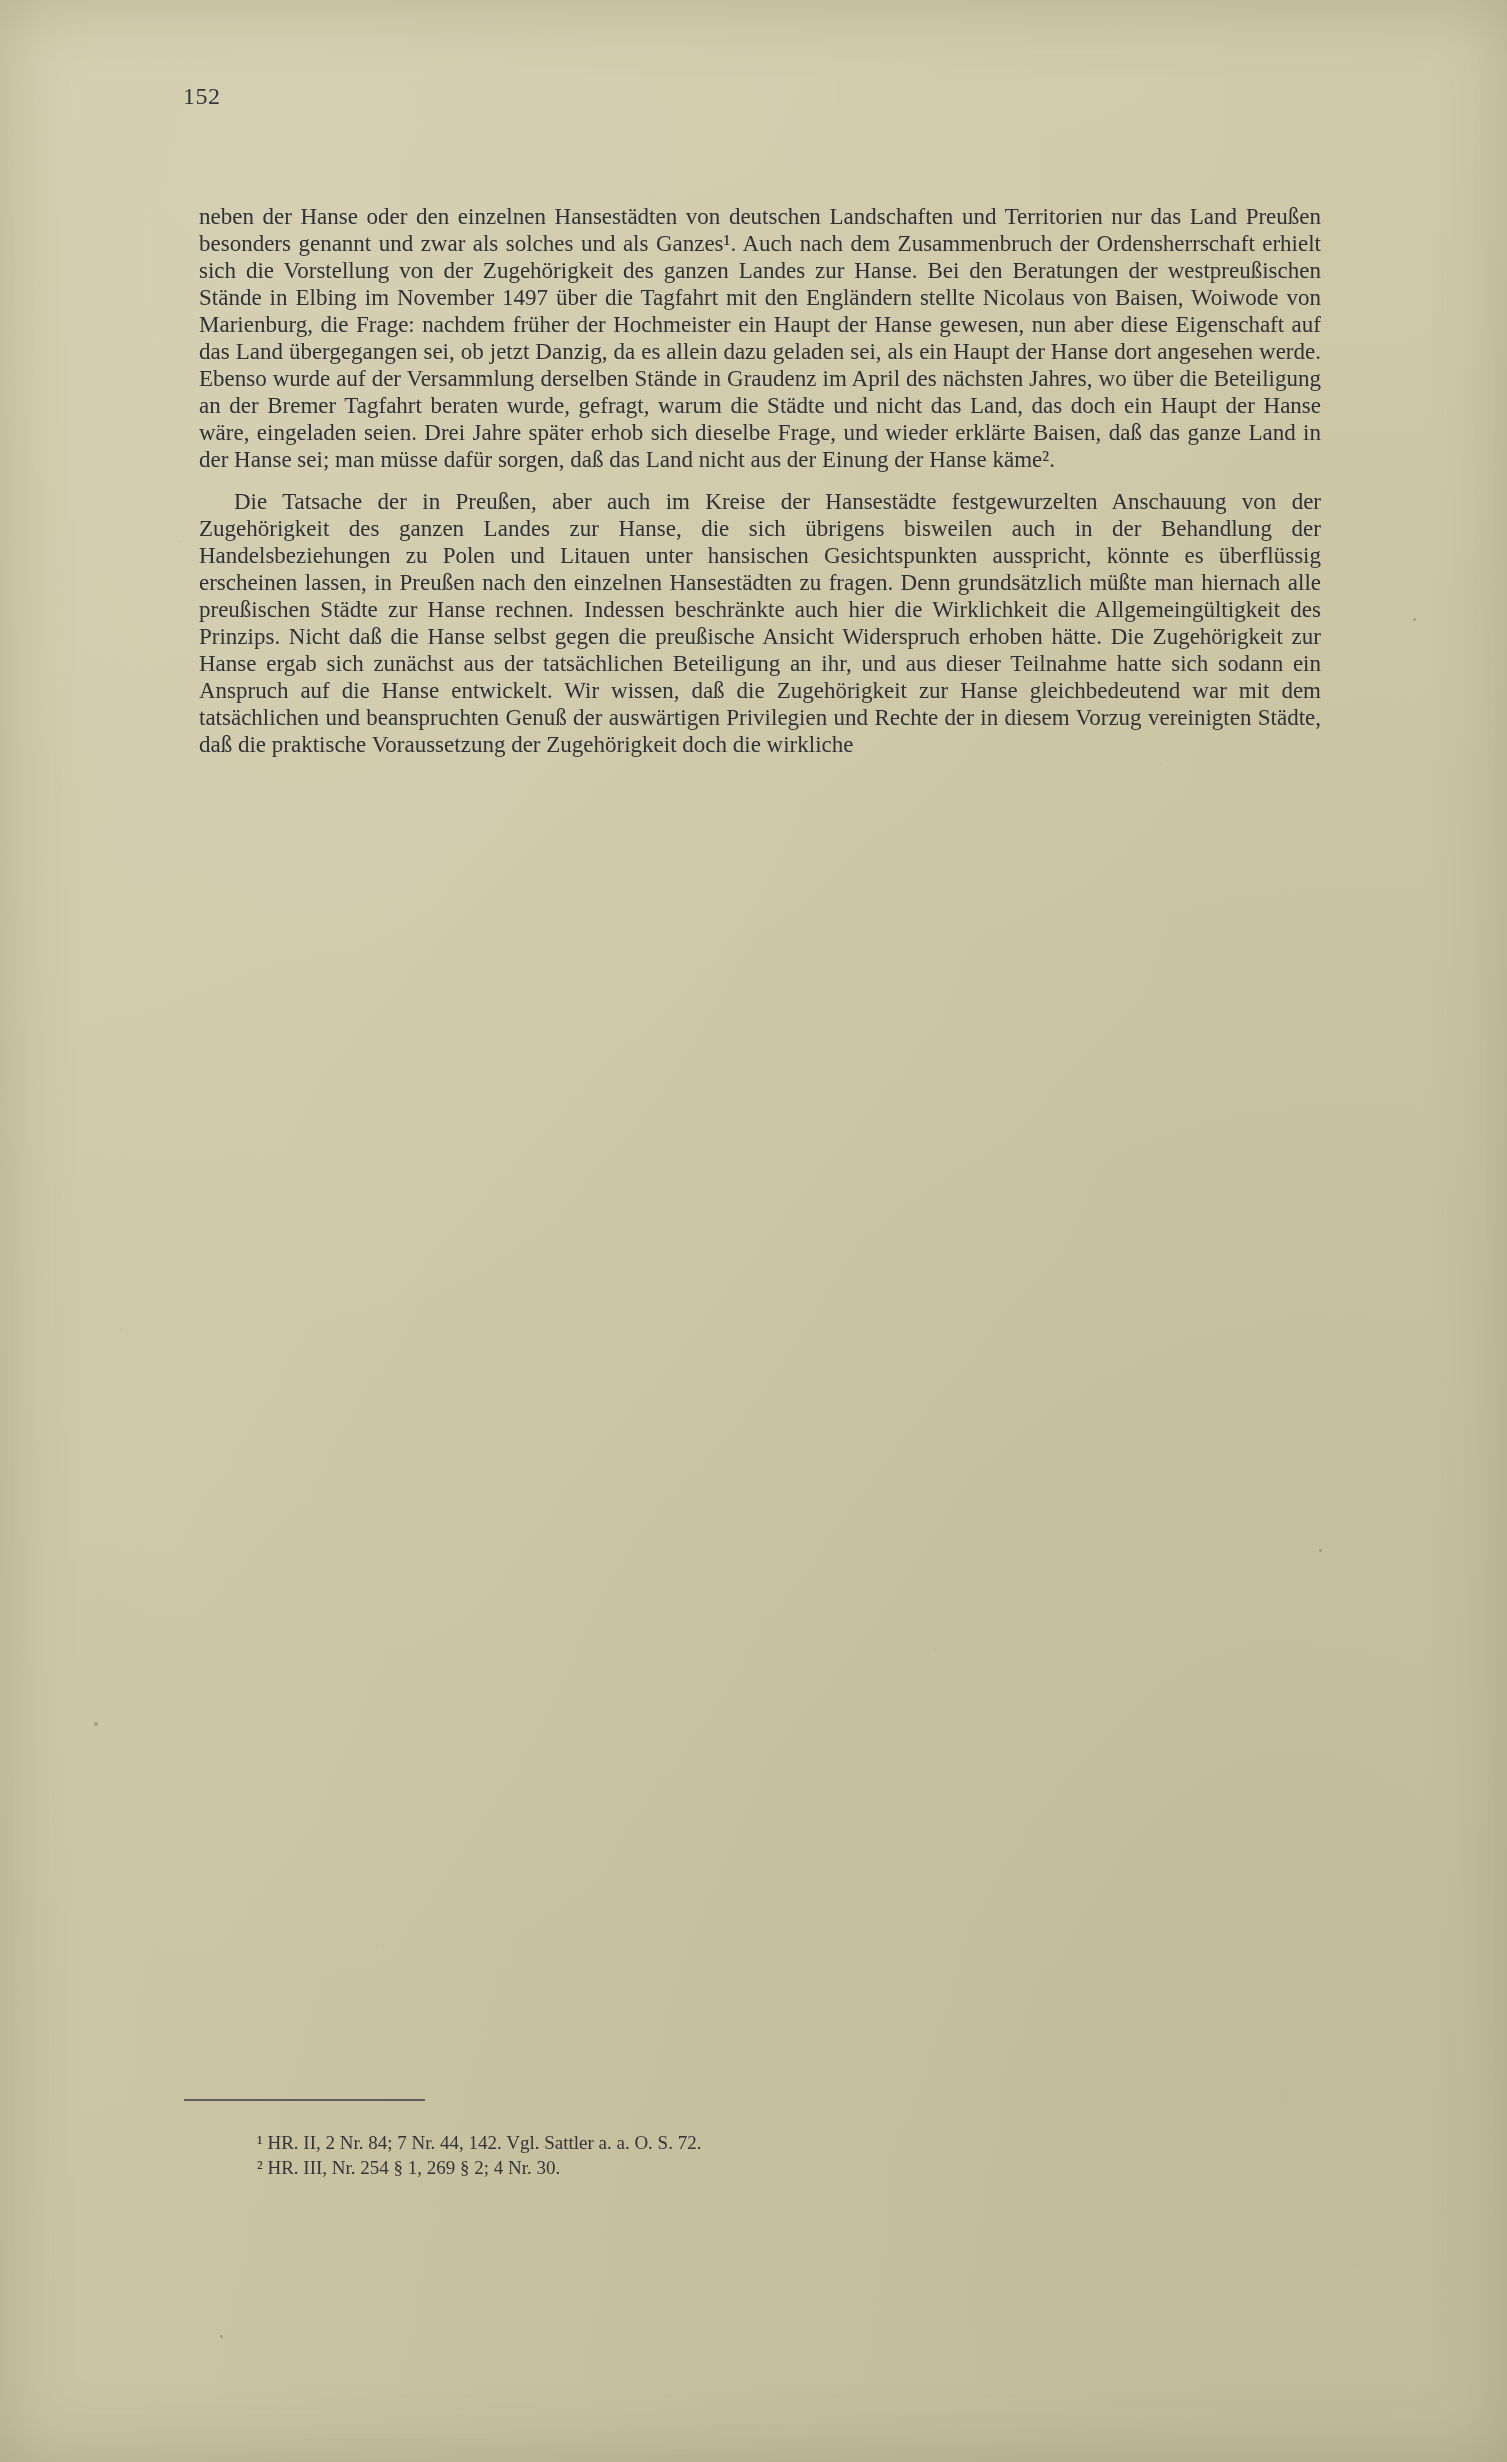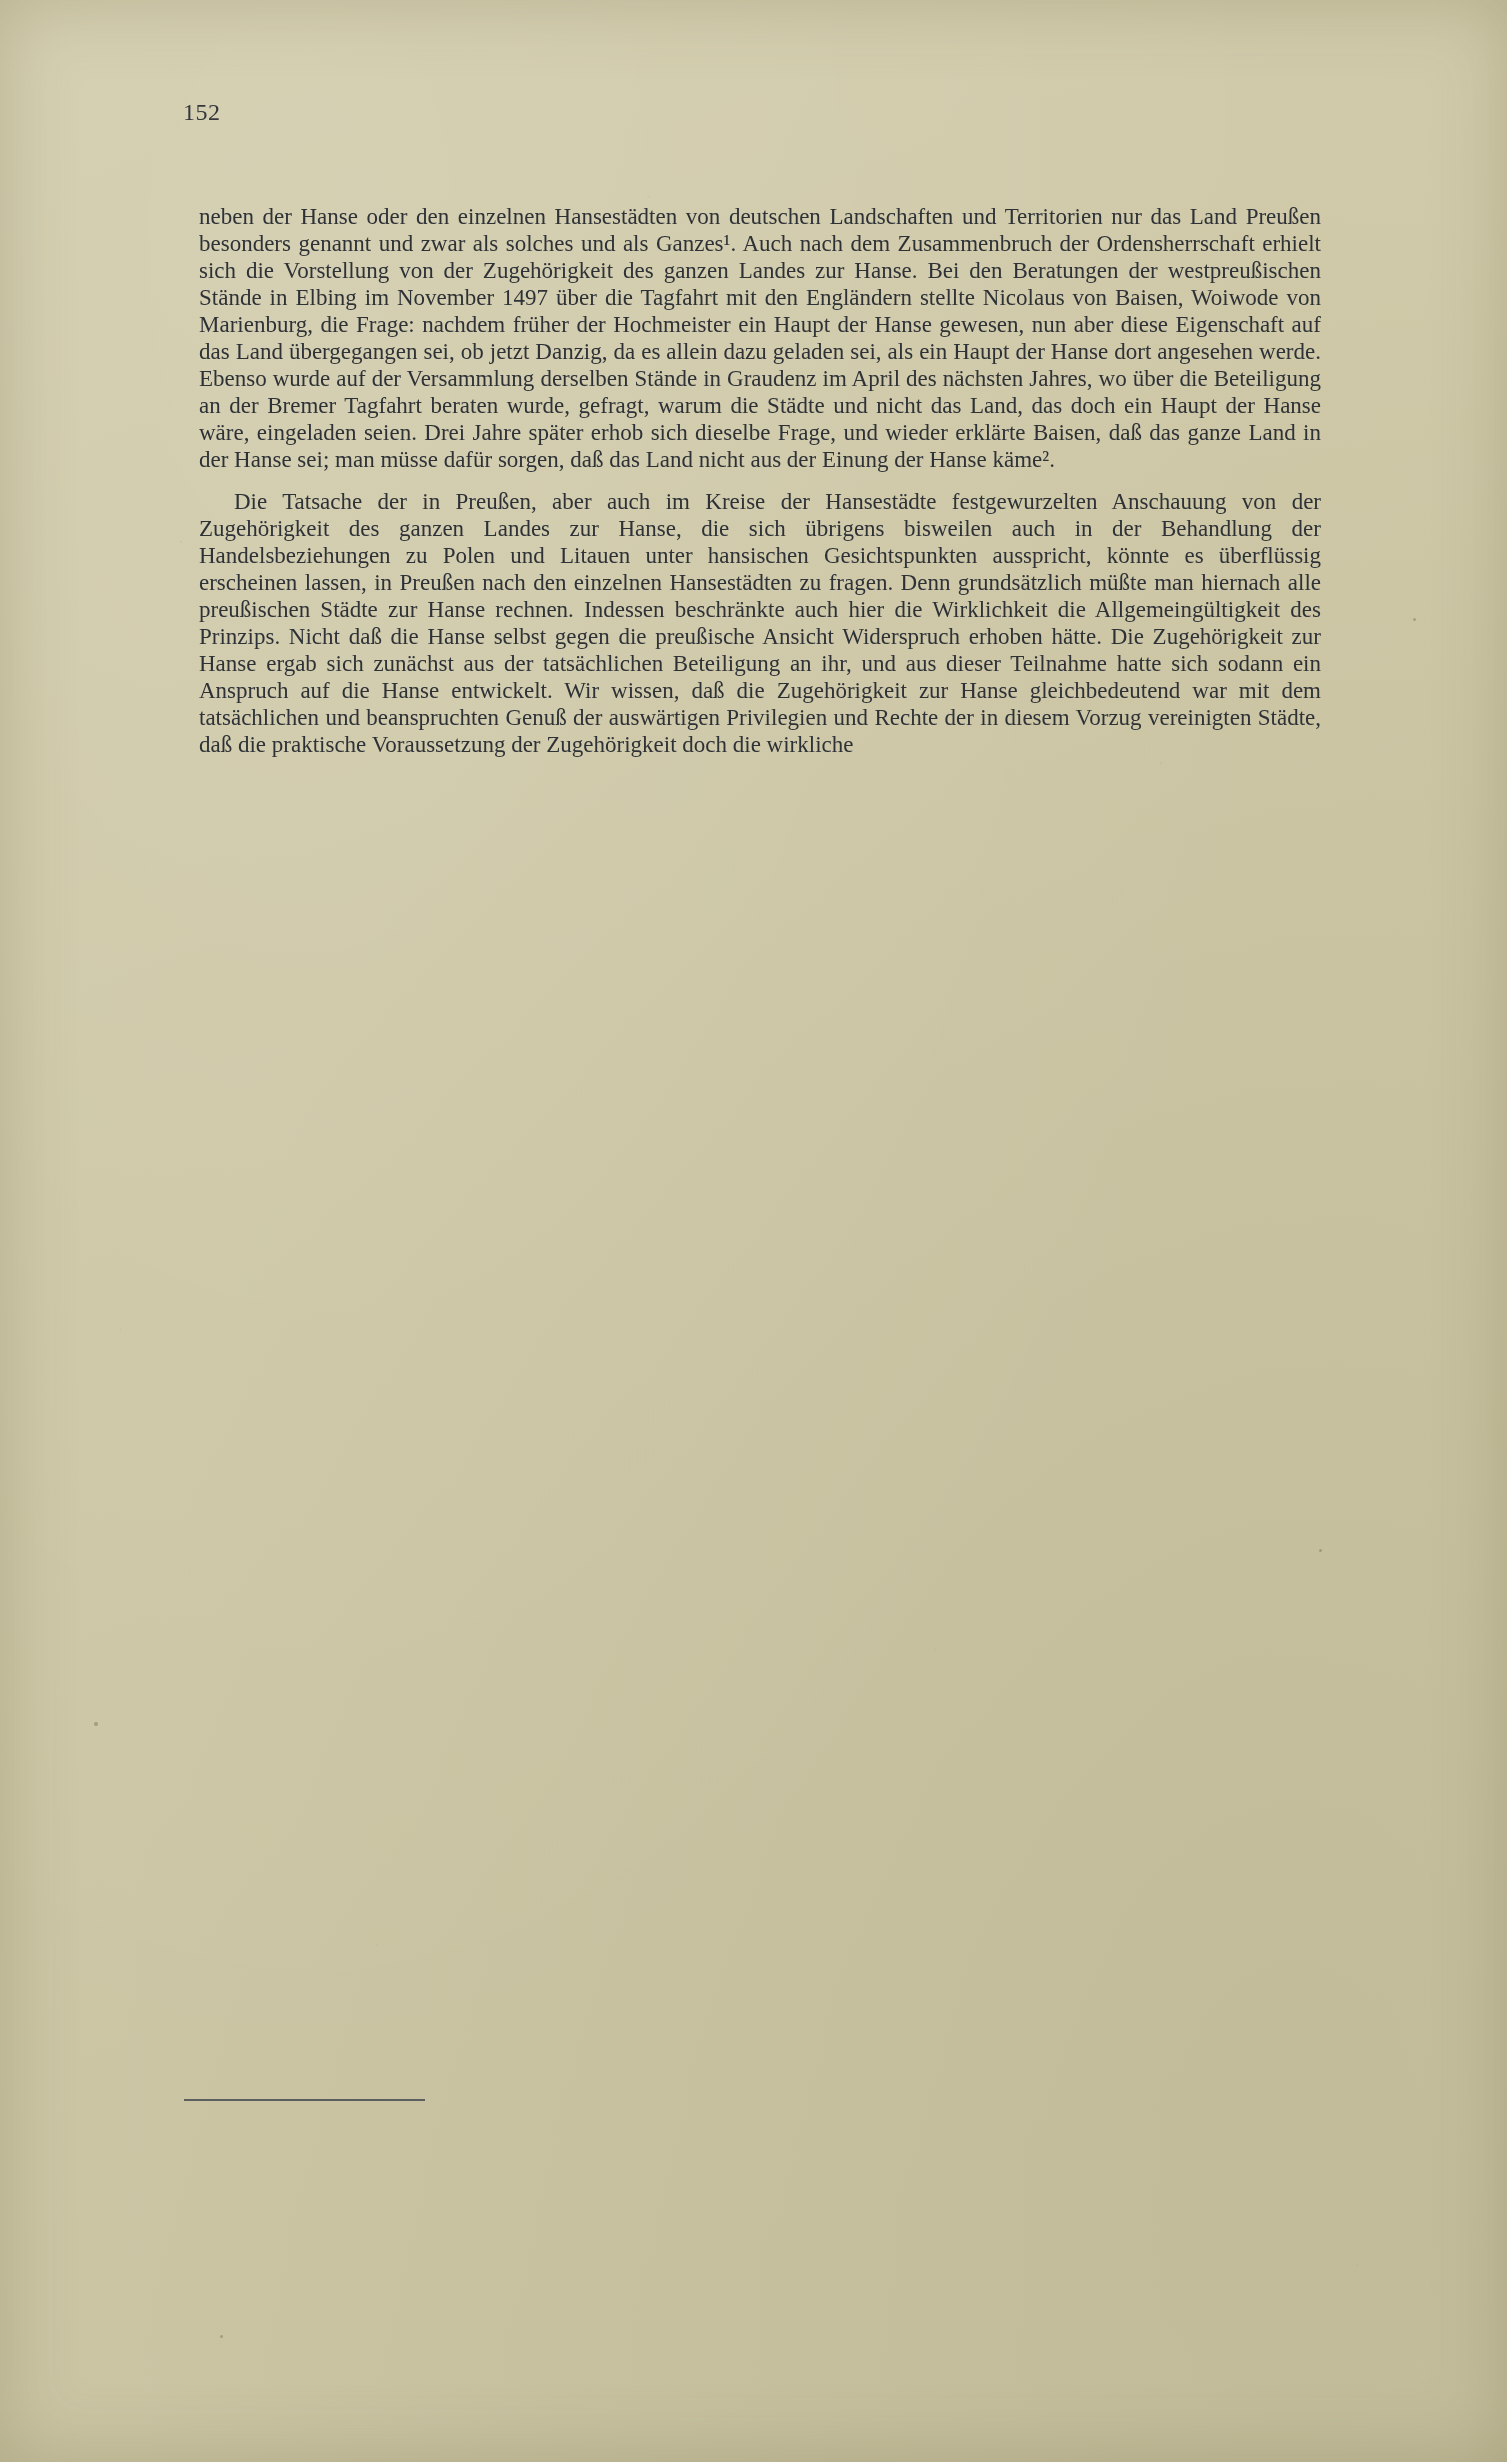--- a/index.html
+++ b/index.html
@@ -33,21 +33,21 @@
       radial-gradient(circle at 12% 22%, rgba(90,80,50,0.25) 0 1px, rgba(0,0,0,0) 1.6px),
       radial-gradient(circle at 43% 8%, rgba(90,80,50,0.18) 0 1px, rgba(0,0,0,0) 1.6px),
       radial-gradient(circle at 77% 31%, rgba(90,80,50,0.18) 0 1px, rgba(0,0,0,0) 1.6px),
       radial-gradient(circle at 62% 67%, rgba(90,80,50,0.16) 0 1px, rgba(0,0,0,0) 1.6px),
       radial-gradient(circle at 25% 79%, rgba(90,80,50,0.20) 0 1px, rgba(0,0,0,0) 1.6px),
       radial-gradient(circle at 90% 92%, rgba(90,80,50,0.16) 0 1px, rgba(0,0,0,0) 1.6px),
       radial-gradient(circle at 8%  54%, rgba(90,80,50,0.16) 0 1px, rgba(0,0,0,0) 1.6px);
   }
   .header {
     position: absolute;
-    top: 99px;
+    top: 83px;
     left: 183px;
     right: 173px;
     height: 37px;
   }
   .folio {
     position: absolute;
     left: 0;
     top: 0;
     font-size: 24px;
     letter-spacing: 0.5px;
@@ -131,16 +131,20 @@
     <div class="folio">152</div>
   </div>
 
   <div class="body-text">
     <p>neben der Hanse oder den einzelnen Hansestädten von deutschen Landschaften und Territorien nur das Land Preußen besonders genannt und zwar als solches und als Ganzes¹. Auch nach dem Zusammenbruch der Ordensherrschaft erhielt sich die Vorstellung von der Zugehörigkeit des ganzen Landes zur Hanse. Bei den Beratungen der westpreußischen Stände in Elbing im November 1497 über die Tagfahrt mit den Engländern stellte Nicolaus von Baisen, Woiwode von Marienburg, die Frage: nachdem früher der Hochmeister ein Haupt der Hanse gewesen, nun aber diese Eigenschaft auf das Land übergegangen sei, ob jetzt Danzig, da es allein dazu geladen sei, als ein Haupt der Hanse dort angesehen werde. Ebenso wurde auf der Versammlung derselben Stände in Graudenz im April des nächsten Jahres, wo über die Beteiligung an der Bremer Tagfahrt beraten wurde, gefragt, warum die Städte und nicht das Land, das doch ein Haupt der Hanse wäre, eingeladen seien. Drei Jahre später erhob sich dieselbe Frage, und wieder erklärte Baisen, daß das ganze Land in der Hanse sei; man müsse dafür sorgen, daß das Land nicht aus der Einung der Hanse käme².</p>
     <p class="indent">Die Tatsache der in Preußen, aber auch im Kreise der Hansestädte festgewurzelten Anschauung von der Zugehörigkeit des ganzen Landes zur Hanse, die sich übrigens bisweilen auch in der Behandlung der Handelsbeziehungen zu Polen und Litauen unter hansischen Gesichtspunkten ausspricht, könnte es überflüssig erscheinen lassen, in Preußen nach den einzelnen Hansestädten zu fragen. Denn grundsätzlich müßte man hiernach alle preußischen Städte zur Hanse rechnen. Indessen beschränkte auch hier die Wirklichkeit die Allgemeingültigkeit des Prinzips. Nicht daß die Hanse selbst gegen die preußische Ansicht Widerspruch erhoben hätte. Die Zugehörigkeit zur Hanse ergab sich zunächst aus der tatsächlichen Beteiligung an ihr, und aus dieser Teilnahme hatte sich sodann ein Anspruch auf die Hanse entwickelt. Wir wissen, daß die Zugehörigkeit zur Hanse gleichbedeutend war mit dem tatsächlichen und beanspruchten Genuß der auswärtigen Privilegien und Rechte der in diesem Vorzug vereinigten Städte, daß die praktische Voraussetzung der Zugehörigkeit doch die wirkliche</p>
   </div>
 
   <div class="footnote-rule"></div>
 
+  <div class="footnotes">
+    <div class="fn">¹ HR. II, 2 Nr. 84; 7 Nr. 44, 142.  Vgl. Sattler a. a. O. S. 72.</div>
+    <div class="fn">² HR. III, Nr. 254 § 1, 269 § 2; 4 Nr. 30.</div>
+  </div>
 
   <div class="edge-shadow"></div>
 </div>
 
 
 </body></html>

